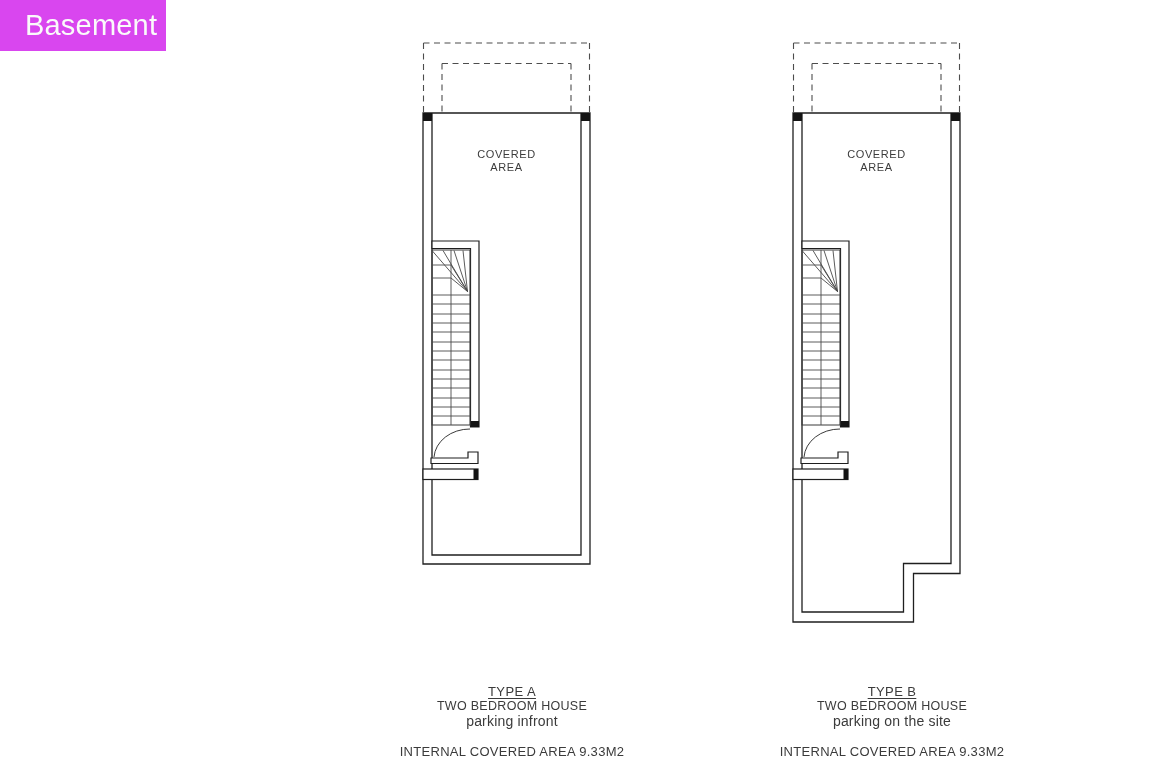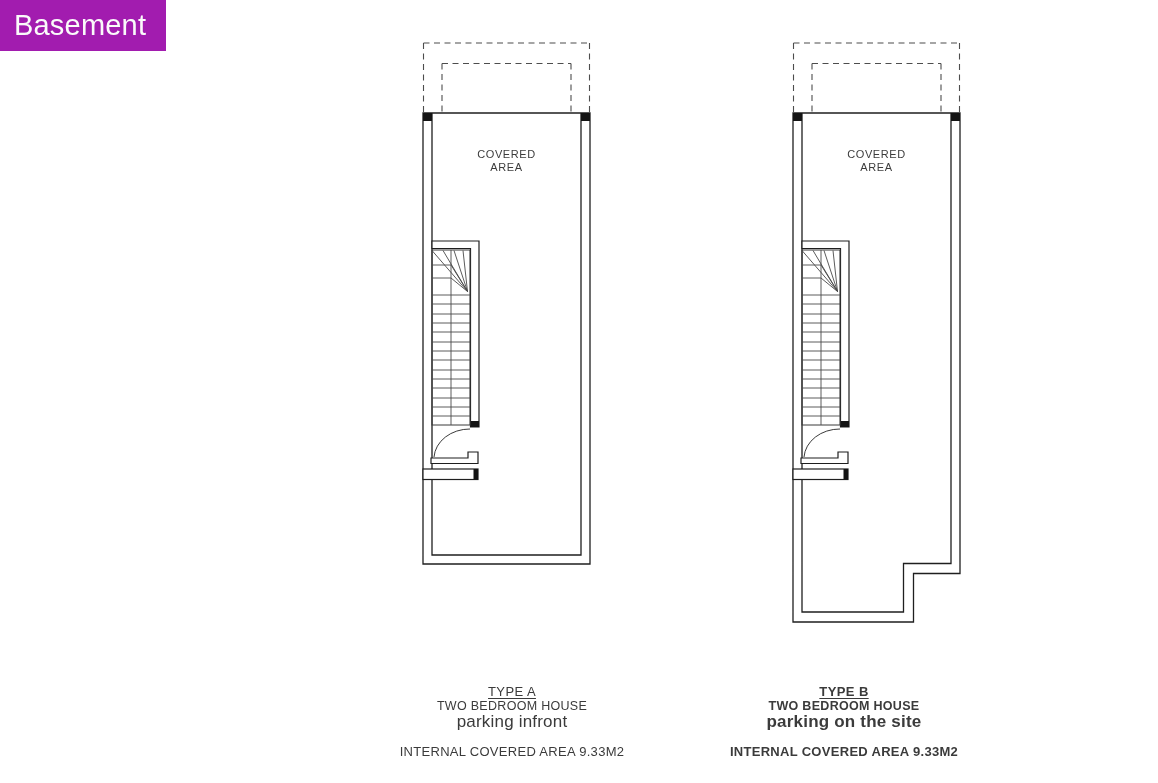--- a/index.html
+++ b/index.html
@@ -8,25 +8,25 @@
     width: 1158px;
     height: 783px;
     background: #ffffff;
     overflow: hidden;
     font-family: "Liberation Sans", sans-serif;
   }
   .basement-label {
     position: absolute;
     left: 0; top: 0;
     width: 166px; height: 51px;
-    background: #a21caf;
+    background: #d946ef;
     color: #fafafa;
     font-size: 29px;
     line-height: 50px;
-    padding-left: 14px;
+    padding-left: 25px;
     box-sizing: border-box;
     letter-spacing: 0.2px;
   }
   svg.plan-sheet { position: absolute; left: 0; top: 0; }
 
   
   .wall   { fill: #ffffff; stroke: #1f1f1f; stroke-width: 1.3; fill-rule: evenodd; }
   .wallel { fill: #ffffff; stroke: #1f1f1f; stroke-width: 1.2; }
   .thinbox{ fill: none;    stroke: #3a3a3a; stroke-width: 1; }
   .tread  { stroke: #4a4a4a; stroke-width: 0.9; fill: none; }
@@ -39,21 +39,21 @@
   .caption {
     position: absolute;
     top: 684px;
     width: 320px;
     transform: translateX(-50%);
     text-align: center;
     color: #3b3b3b;
   }
   .cap-type    { font-size: 13px; line-height: 15px; text-decoration: underline; text-underline-offset: 2px; letter-spacing: 0.4px; }
   .cap-house   { font-size: 12.5px; line-height: 15px; letter-spacing: 0.3px; }
-  .cap-parking { font-size: 17px; line-height: 15px; letter-spacing: 0.2px; }
+  .cap-parking { font-size: 14px; line-height: 15px; letter-spacing: 0.2px; }
   .cap-areas   { margin-top: 16px; }
   .cap-area    { font-size: 13px; line-height: 14.5px; letter-spacing: 0.3px; }
 </style>
 </head>
 <body>
 
 <div class="canvas">
 
   <div class="basement-label">Basement</div>
 
@@ -136,21 +136,21 @@
 
   <div class="caption" style="left:512px;">
     <div class="cap-type">TYPE A</div>
     <div class="cap-house">TWO BEDROOM HOUSE</div>
     <div class="cap-parking">parking infront</div>
     <div class="cap-areas">
       <div class="cap-area">INTERNAL COVERED AREA 9.33M2</div>
     </div>
   </div>
 
-  <div class="caption" style="left:844px;font-weight:bold;">
+  <div class="caption" style="left:892px;">
     <div class="cap-type">TYPE B</div>
     <div class="cap-house">TWO BEDROOM HOUSE</div>
     <div class="cap-parking">parking on the site</div>
     <div class="cap-areas">
       <div class="cap-area">INTERNAL COVERED AREA 9.33M2</div>
     </div>
   </div>
 
 </div>
 

